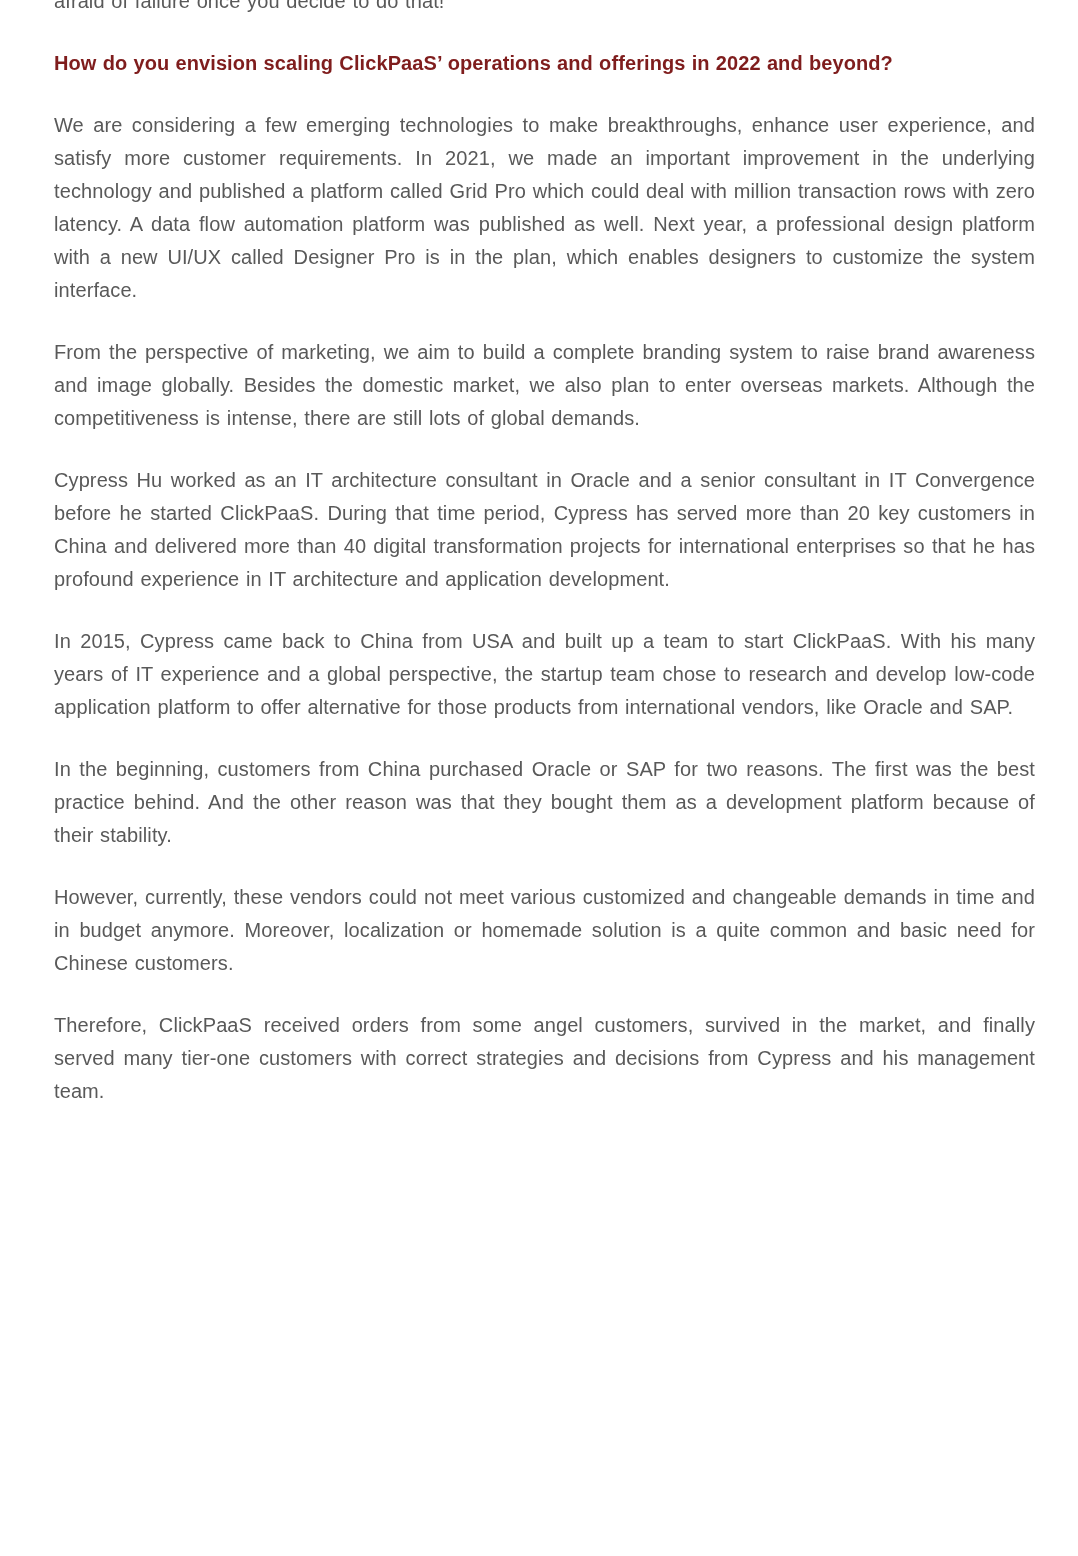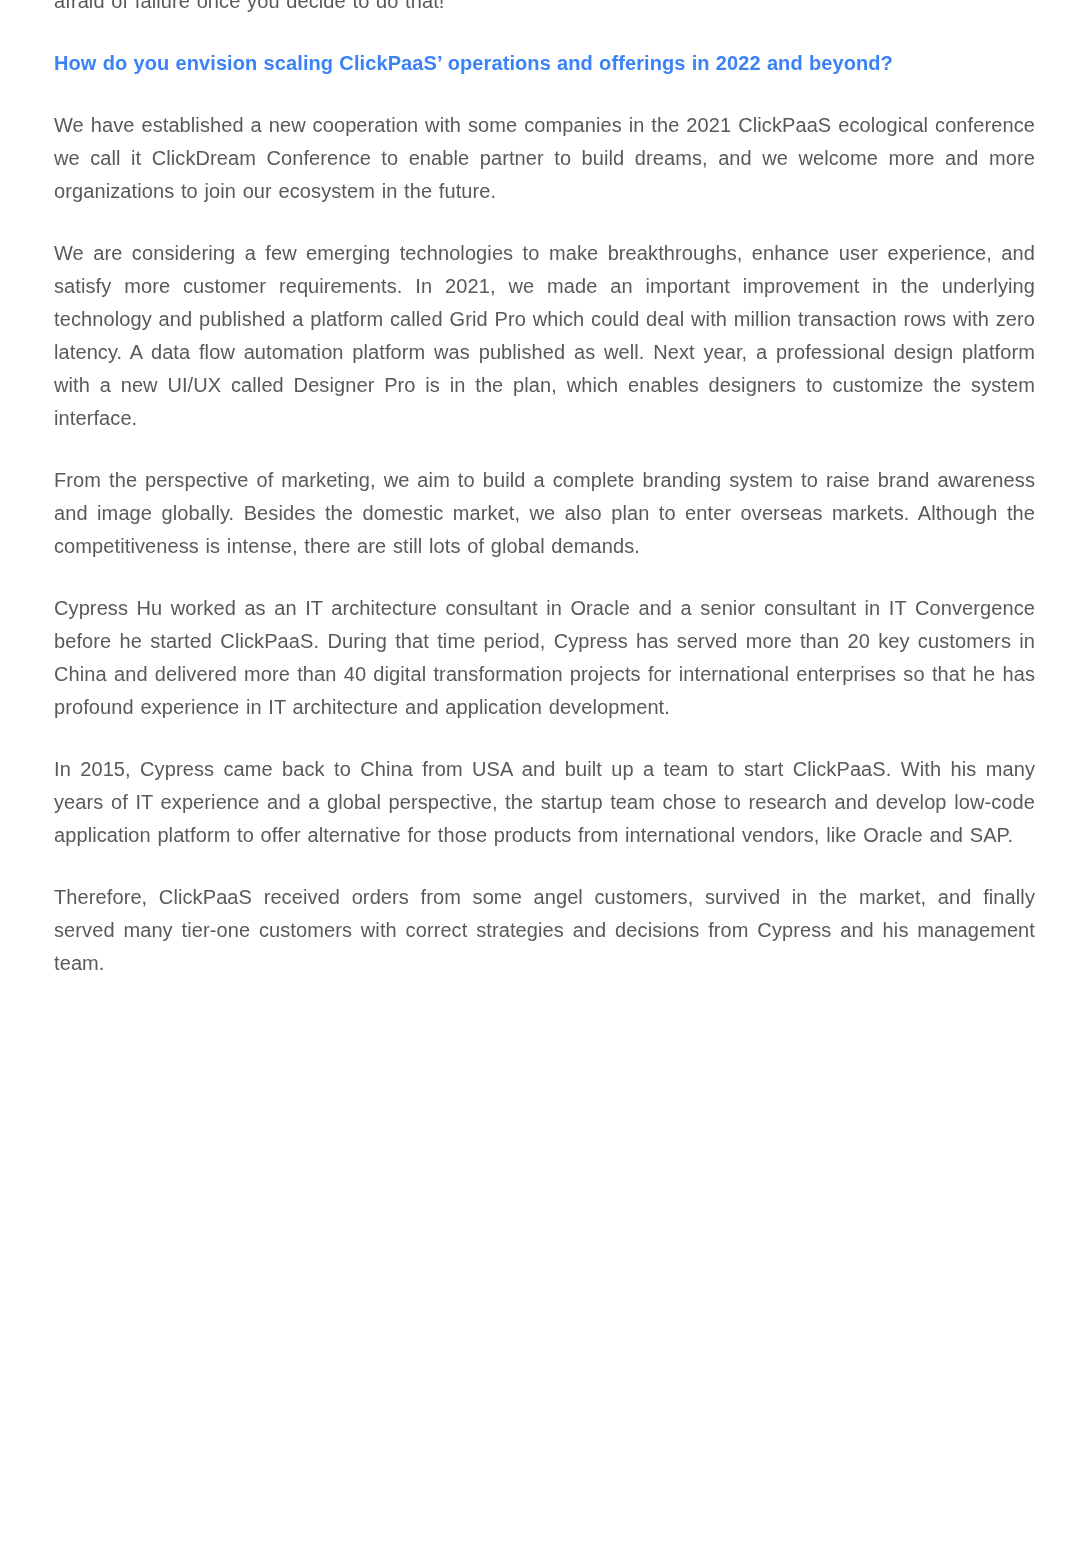--- a/index.html
+++ b/index.html
@@ -23,44 +23,45 @@
     margin: 0 0 29px 0;
     text-align: justify;
     letter-spacing: 0.1px;
     word-spacing: 1px;
   }
   .para, .clipped {
     color: #595959;
     font-weight: 400;
   }
   .heading {
-    color: #3b82f6;
+    color: #7f1d1d;
     font-weight: 700;
     word-spacing: 0.5px;
   }
 </style>
 </head>
 <body>
 
 <main class="article">
 
   <p class="clipped">afraid of failure once you decide to do that!</p>
 
   <h2 class="heading">How do you envision scaling ClickPaaS’ operations and offerings in 2022 and beyond?</h2>
 
 
-  <p class="para">We have established a new cooperation with some companies in the 2021 ClickPaaS ecological conference we call it ClickDream Conference to enable partner to build dreams, and we welcome more and more organizations to join our ecosystem in the future.</p>
 
   <p class="para">We are considering a few emerging technologies to make breakthroughs, enhance user experience, and satisfy more customer requirements. In 2021, we made an important improvement in the underlying technology and published a platform called Grid Pro which could deal with million transaction rows with zero latency. A data flow automation platform was published as well. Next year, a professional design platform with a new UI/UX called Designer Pro is in the plan, which enables designers to customize the system interface.</p>
 
   <p class="para">From the perspective of marketing, we aim to build a complete branding system to raise brand awareness and image globally. Besides the domestic market, we also plan to enter overseas markets. Although the competitiveness is intense, there are still lots of global demands.</p>
 
 
   <p class="para">Cypress Hu worked as an IT architecture consultant in Oracle and a senior consultant in IT Convergence before he started ClickPaaS. During that time period, Cypress has served more than 20 key customers in China and delivered more than 40 digital transformation projects for international enterprises so that he has profound experience in IT architecture and application development.</p>
 
   <p class="para">In 2015, Cypress came back to China from USA and built up a team to start ClickPaaS. With his many years of IT experience and a global perspective, the startup team chose to research and develop low-code application platform to offer alternative for those products from international vendors, like Oracle and SAP.</p>
 
+  <p class="para">In the beginning, customers from China purchased Oracle or SAP for two reasons. The first was the best practice behind. And the other reason was that they bought them as a development platform because of their stability.</p>
 
+  <p class="para">However, currently, these vendors could not meet various customized and changeable demands in time and in budget anymore. Moreover, localization or homemade solution is a quite common and basic need for Chinese customers.</p>
 
   <p class="para">Therefore, ClickPaaS received orders from some angel customers, survived in the market, and finally served many tier-one customers with correct strategies and decisions from Cypress and his management team.</p>
 
 
 </main>
 
 </body></html>

